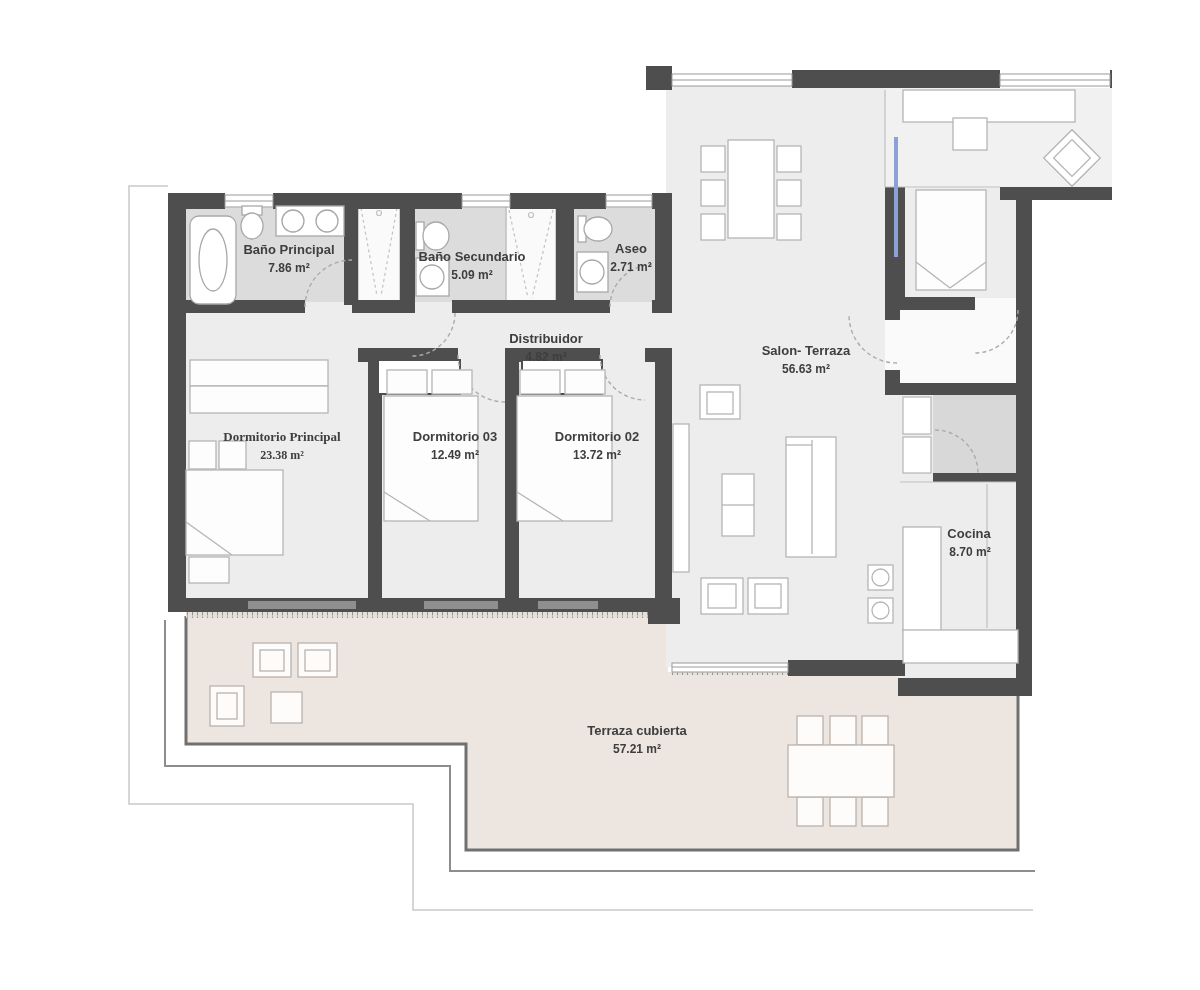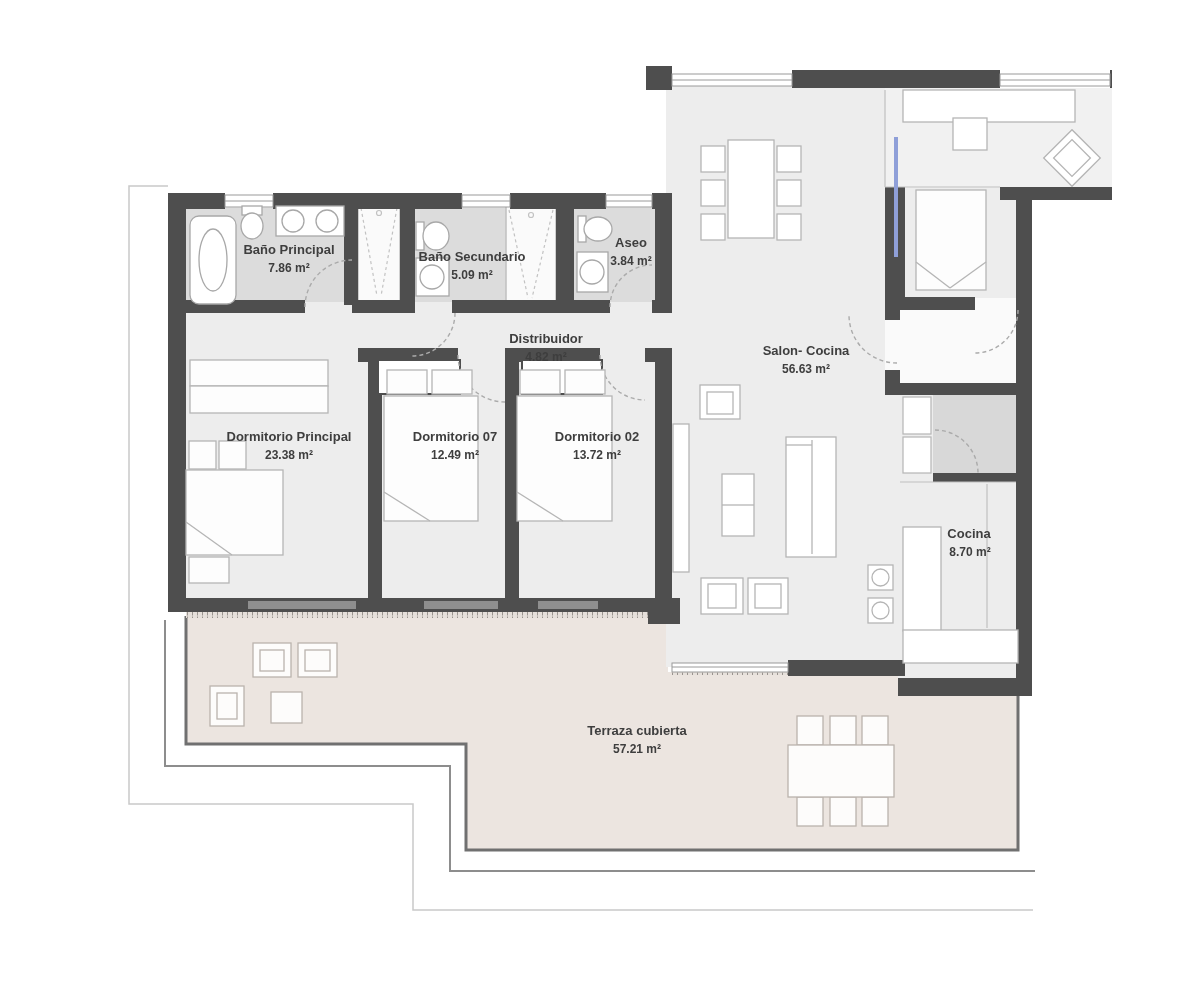--- a/index.html
+++ b/index.html
@@ -23,23 +23,23 @@
     pointer-events:none;
   }
   .room-label .area{
     font-size:12px;
     margin-top:6px;
     font-weight:700;
   }
   
   .lbl-bano-principal{left:289px;top:243px;}
   .lbl-bano-secundario{left:472px;top:250px;}
-  .lbl-aseo{left:631px;top:236px;}
+  .lbl-aseo{left:631px;top:242px;}
   .lbl-distribuidor{left:546px;top:332px;}
-  .lbl-dorm-principal{left:289px;top:430px;}
+  .lbl-dorm-principal{left:282px;top:430px;font-family:Liberation Serif, serif;}
   .lbl-dorm-03{left:455px;top:430px;}
   .lbl-dorm-02{left:597px;top:430px;}
   .lbl-salon{left:806px;top:344px;}
   .lbl-cocina{left:969px;top:527px;text-align:right;}
   .lbl-terraza{left:637px;top:724px;}
 </style>
 </head>
 <body>
 
 <div class="plan">
@@ -343,40 +343,40 @@
 <div class="room-label lbl-bano-principal">
   <div>Baño Principal</div>
   <div class="area">7.86 m²</div>
 </div>
 <div class="room-label lbl-bano-secundario">
   <div>Baño Secundario</div>
   <div class="area">5.09 m²</div>
 </div>
 <div class="room-label lbl-aseo">
   <div>Aseo</div>
-  <div class="area">3.84 m²</div>
+  <div class="area">2.71 m²</div>
 </div>
 <div class="room-label lbl-distribuidor">
   <div>Distribuidor</div>
   <div class="area">4.82 m²</div>
 </div>
 <div class="room-label lbl-dorm-principal">
   <div>Dormitorio Principal</div>
   <div class="area">23.38 m²</div>
 </div>
 <div class="room-label lbl-dorm-03">
-  <div>Dormitorio 07</div>
+  <div>Dormitorio 03</div>
   <div class="area">12.49 m²</div>
 </div>
 <div class="room-label lbl-dorm-02">
   <div>Dormitorio 02</div>
   <div class="area">13.72 m²</div>
 </div>
 <div class="room-label lbl-salon">
-  <div>Salon- Cocina</div>
+  <div>Salon- Terraza</div>
   <div class="area">56.63 m²</div>
 </div>
 <div class="room-label lbl-cocina">
   <div>Cocina</div>
   <div class="area">8.70 m²</div>
 </div>
 <div class="room-label lbl-terraza">
   <div>Terraza cubierta</div>
   <div class="area">57.21 m²</div>
 </div>

